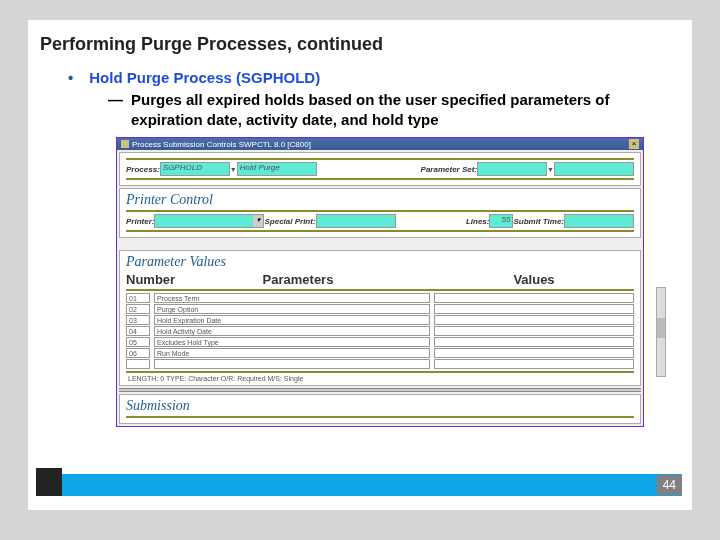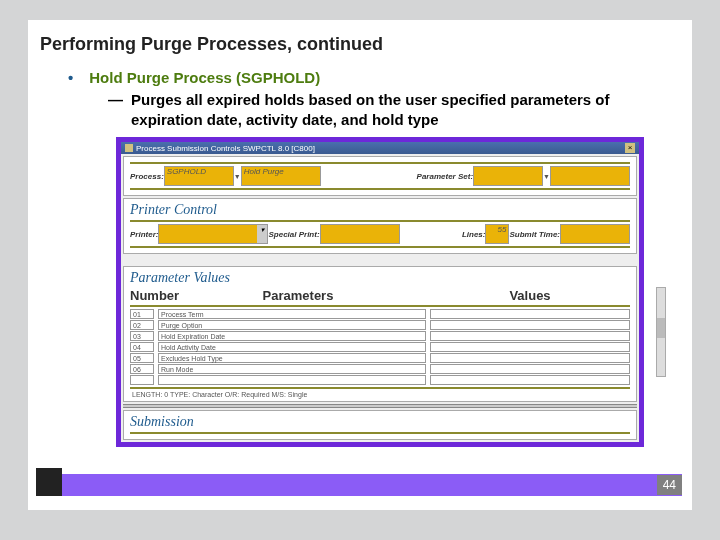--- a/index.html
+++ b/index.html
@@ -2,36 +2,36 @@
 <html><head>
   <meta charset="utf-8">
   <style>
     * { box-sizing: border-box; margin: 0; padding: 0; }
     body { width: 720px; height: 540px; background: #d4d5d6; font-family: Arial, sans-serif; position: relative; }
     .slide { position: absolute; top: 20px; left: 28px; width: 664px; height: 490px; background: #fff; }
     .title { font-size: 18px; font-weight: bold; color: #222; padding: 14px 0 0 12px; }
     .body-area { padding: 14px 24px 0 40px; font-size: 15px; color: #000; }
     .bullet-row { display: flex; gap: 16px; font-weight: bold; margin-bottom: 4px; }
     .bullet-dot { color: #1f5b8d; }
-    .bullet-text { color: #4d7c0f; }
+    .bullet-text { color: #1d4ed8; }
     .dash-row { display: flex; gap: 8px; padding-left: 40px; font-weight: bold; color: #000; margin-top: 4px; line-height: 1.3; }
     .dash { flex: 0 0 auto; }
     .dash-text { flex: 1; }
-    .footer-bar { position: absolute; bottom: 14px; left: 14px; right: 10px; height: 22px; background: #8b5cf6; display: flex; justify-content: flex-end; align-items: center; }
+    .footer-bar { position: absolute; bottom: 14px; left: 14px; right: 10px; height: 22px; background: #0ea5e9; display: flex; justify-content: flex-end; align-items: center; }
     .footer-left-square { position: absolute; left: -6px; top: -6px; width: 26px; height: 28px; background: #222; }
     .page-num { background: #808080; color: #fff; font-size: 12px; padding: 3px 6px; }
-    .screenshot { margin: 8px 24px 0 48px; border: 5px solid #6d28d9; background: #eee; font-size: 8px; }
+    .screenshot { margin: 8px 24px 0 48px; border: 1px solid #6d28d9; background: #eee; font-size: 8px; }
     .titlebar { background: linear-gradient(#4a6fae,#3a5a90); color: #fff; padding: 1px 4px; display: flex; align-items: center; justify-content: space-between; height: 12px; }
     .win-icon { width: 8px; height: 8px; background: #d0c080; margin-right: 3px; }
     .close-x { background: #d0c080; color: #000; width: 10px; text-align: center; font-size: 8px; line-height: 10px; }
     .panel { background: #fff; border: 1px solid #aaa; margin: 2px; padding: 3px 6px; }
     .olive-rule { height: 2px; background: #8a8a2e; margin: 2px 0; }
     .row { display: flex; align-items: center; gap: 0; margin: 2px 0; font-style: italic; }
     .lbl { font-weight: bold; color: #333; }
-    .field { background: #eab308; border: 1px solid #999; height: 20px; }
+    .field { background: #5eead4; border: 1px solid #999; height: 14px; }
     .field.small { width: 70px; }
     .field.tiny { width: 24px; }
     .field.med { width: 80px; }
     .field.drop { width: 110px; position: relative; }
     .dd-arrow { position: absolute; right: 0; top: 0; width: 10px; height: 100%; background: #ccc; text-align: center; font-size: 7px; line-height: 10px; }
     .section-head { font-family: Georgia, serif; font-style: italic; font-weight: normal; color: #1f5b8d; font-size: 14px; }
     .param-head { display: flex; font-weight: bold; color: #333; font-size: 13px; margin: 2px 0; }
     .param-head .c1 { width: 36px; }
     .param-head .c2 { flex: 1; text-align: center; }
     .param-head .c3 { width: 200px; text-align: center; }

